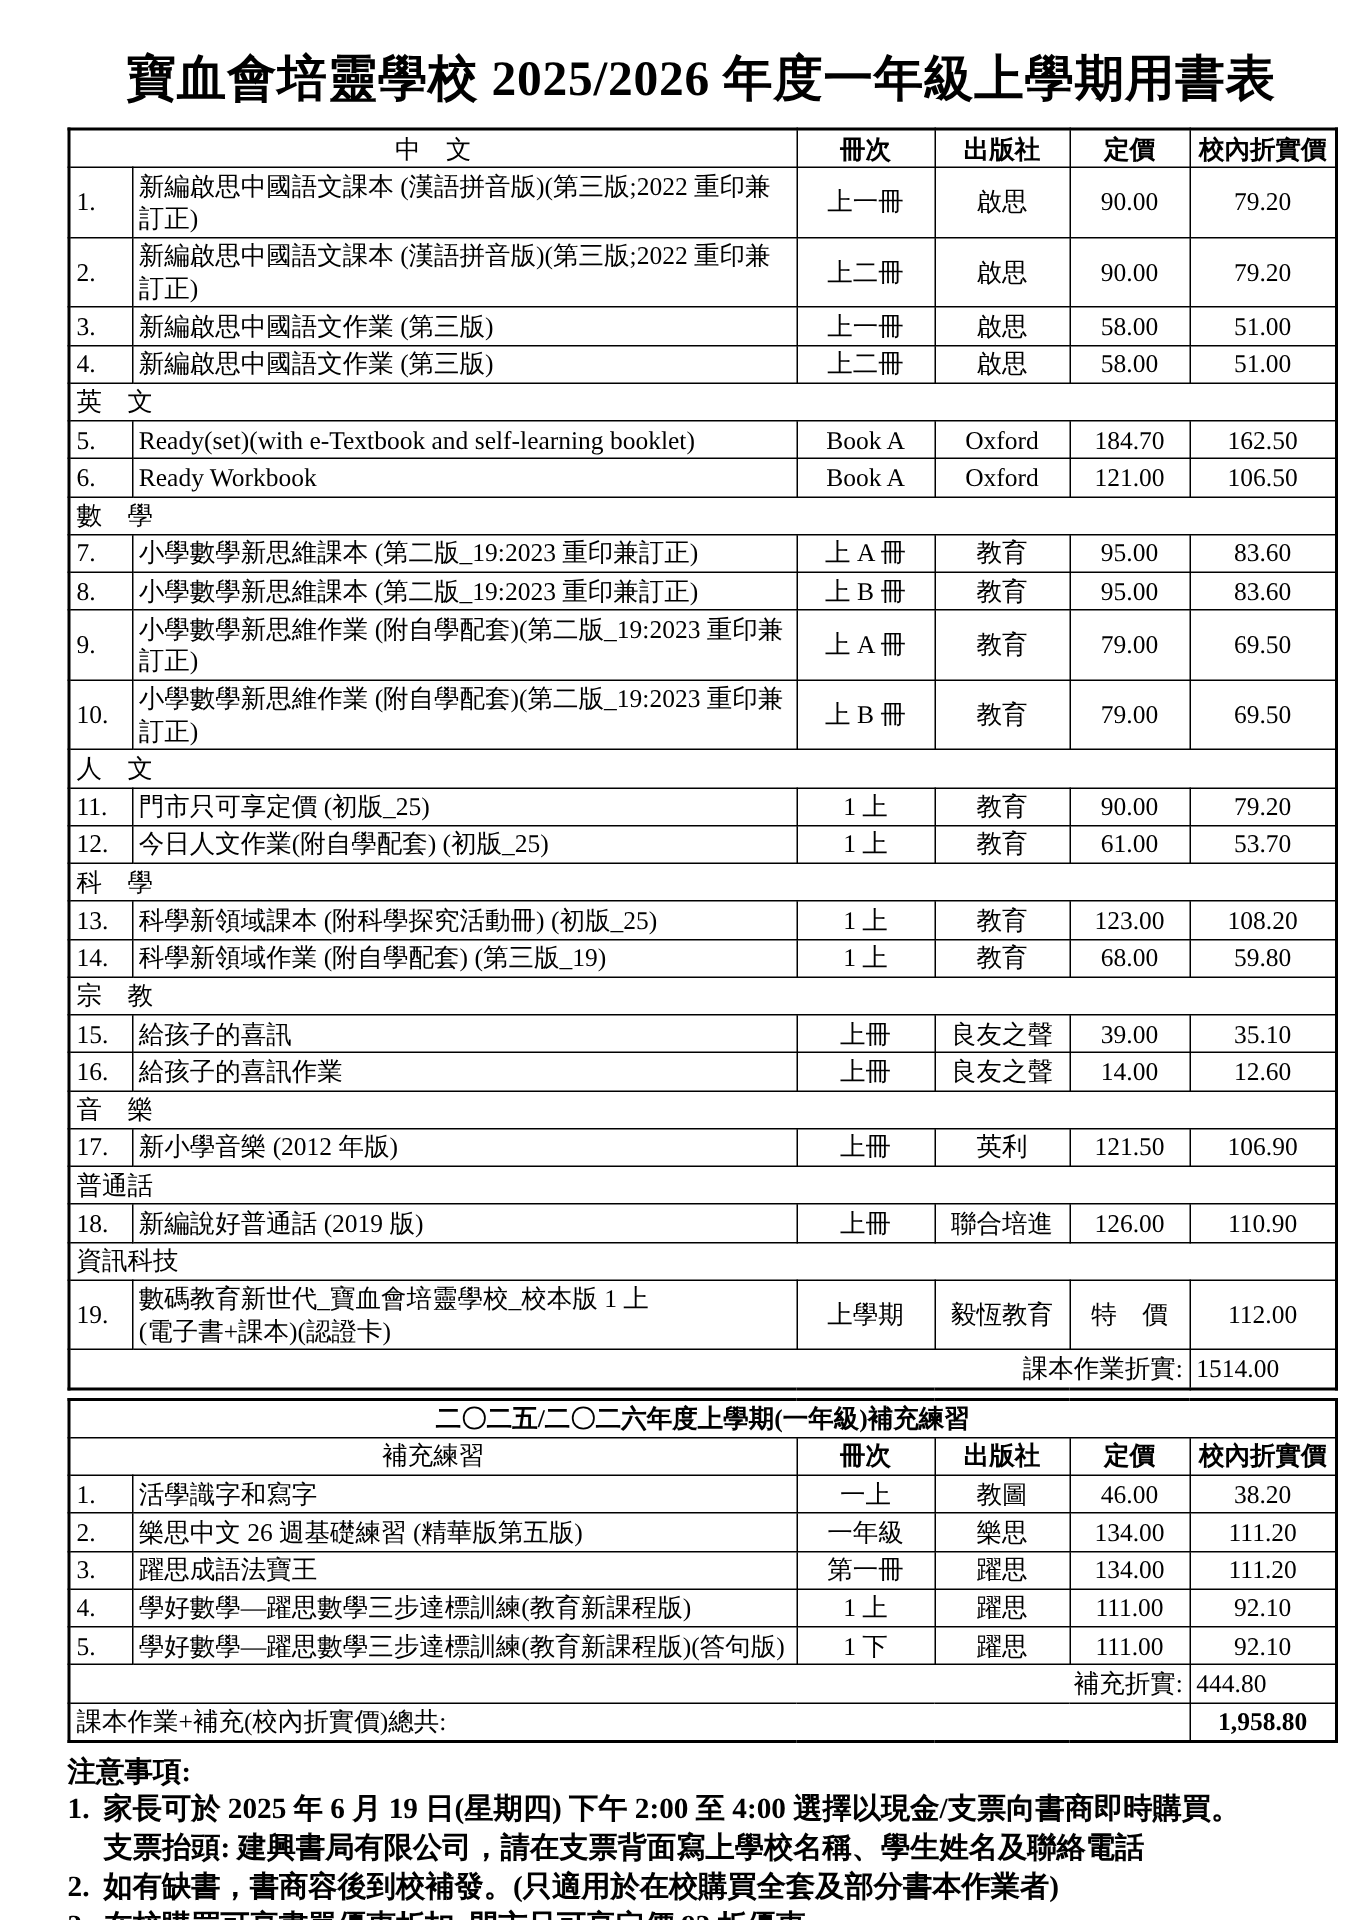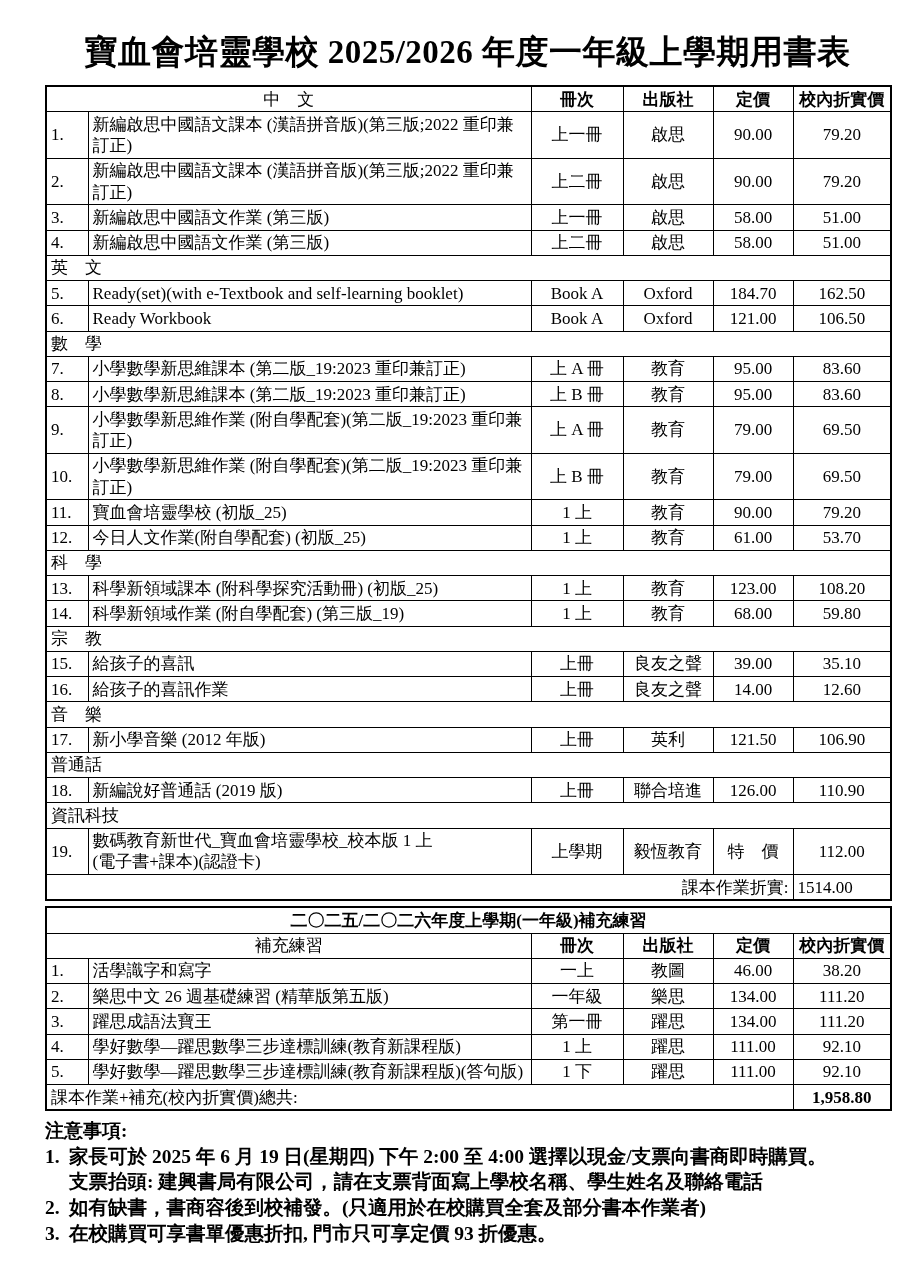--- a/index.html
+++ b/index.html
@@ -149,22 +149,25 @@
         </tr>
         <tr>
           <td class="c0">10.</td>
           <td class="c1">小學數學新思維作業 (附自學配套)(第二版_19:2023 重印兼訂正)</td>
           <td class="c2">上 B 冊</td>
           <td class="c3">教育</td>
           <td class="c4">79.00</td>
           <td class="c5">69.50</td>
         </tr>
         <tr>
+          <td class="section" colspan="6">人　文</td>
+        </tr>
+        <tr>
           <td class="c0">11.</td>
-          <td class="c1">寶血會培靈學校 (初版_25)</td>
+          <td class="c1">門市只可享定價 (初版_25)</td>
           <td class="c2">1 上</td>
           <td class="c3">教育</td>
           <td class="c4">90.00</td>
           <td class="c5">79.20</td>
         </tr>
         <tr>
           <td class="c0">12.</td>
           <td class="c1">今日人文作業(附自學配套) (初版_25)</td>
           <td class="c2">1 上</td>
           <td class="c3">教育</td>
@@ -302,20 +305,24 @@
           <td class="c4">111.00</td>
           <td class="c5">92.10</td>
         </tr>
         <tr>
           <td class="c0">5.</td>
           <td class="c1">學好數學—躍思數學三步達標訓練(教育新課程版)(答句版)</td>
           <td class="c2">1 下</td>
           <td class="c3">躍思</td>
           <td class="c4">111.00</td>
           <td class="c5">92.10</td>
+        </tr>
+        <tr>
+          <td class="sumlabel" colspan="5">補充折實:</td>
+          <td class="sumval">444.80</td>
         </tr>
         <tr>
           <td class="totlabel" colspan="5">課本作業+補充(校內折實價)總共:</td>
           <td class="totval">1,958.80</td>
         </tr>
       </tbody>
   </table>
 
   <div class="notes">
     <div class="notes-heading">注意事項:</div>

